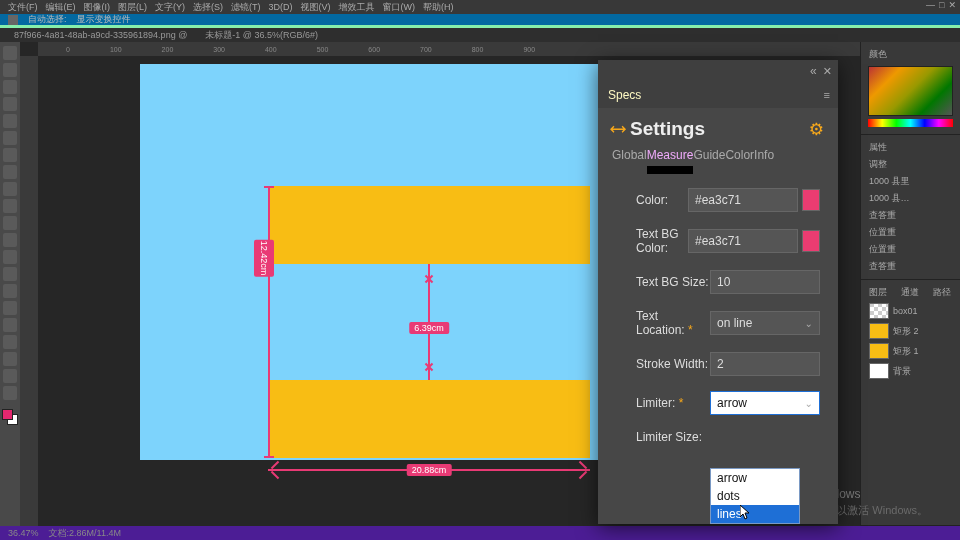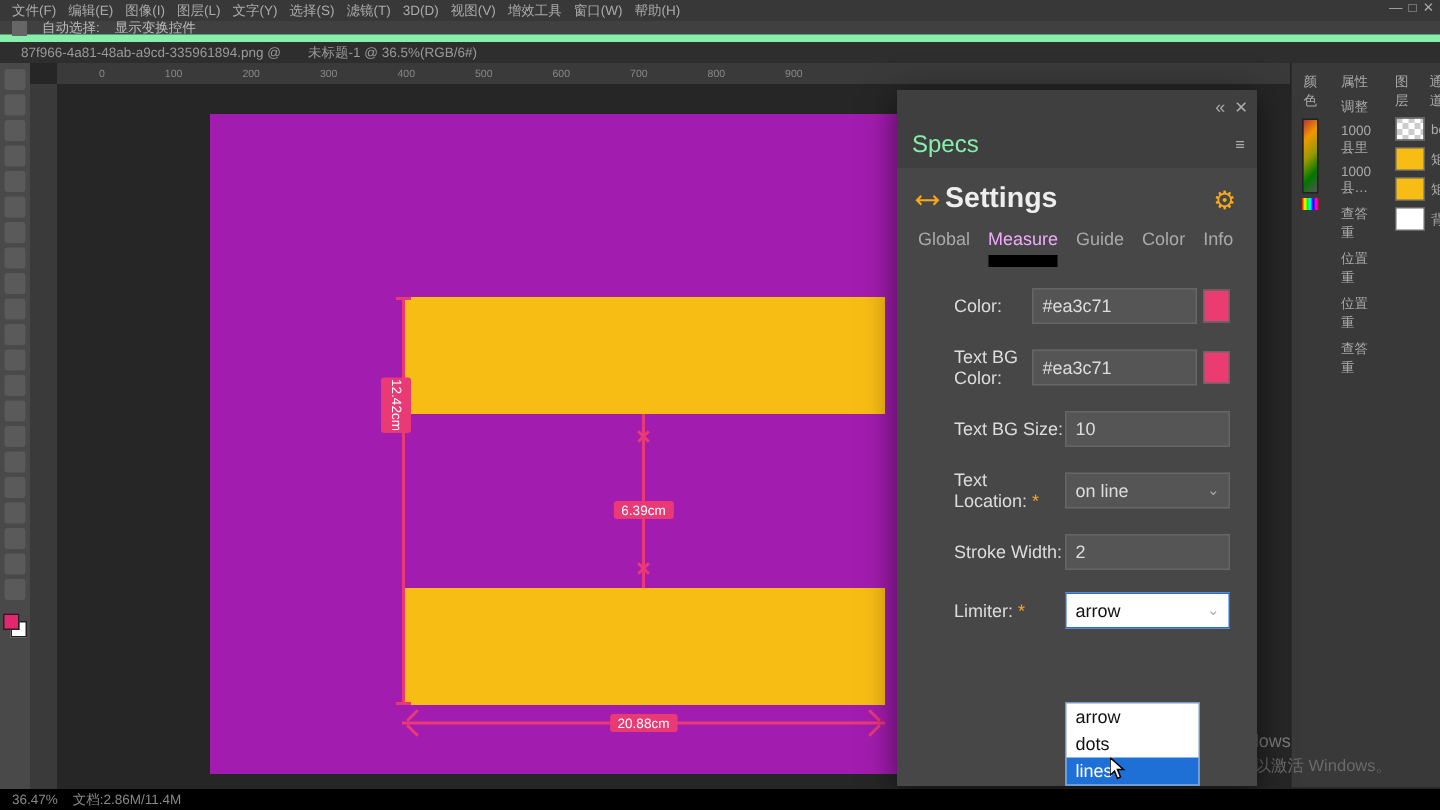--- a/index.html
+++ b/index.html
@@ -3,65 +3,65 @@
 <meta charset="utf-8">
 <style>
 * { margin: 0; padding: 0; box-sizing: border-box; font-family: "Segoe UI", Arial, sans-serif; }
 body { background: #2a2a2a; width: 960px; height: 540px; overflow: hidden; position: relative; font-size: 11px; color: #ccc; }
 
 .menubar { height: 14px; background: #383838; display: flex; align-items: center; gap: 8px; padding: 0 8px; font-size: 9px; color: #aaa; }
 .menubar span { cursor: default; }
 .win-controls { position: absolute; top: 0; right: 0; display: flex; gap: 4px; padding: 0 4px; }
 .win-controls span { font-size: 9px; color: #aaa; }
 
-.optbar { height: 14px; background: #404040; border-bottom: 5px solid #86efac; display: flex; align-items: center; padding: 0 8px; gap: 10px; font-size: 9px; color: #bbb; }
+.optbar { height: 14px; background: #0369a1; border-bottom: 3px solid #86efac; display: flex; align-items: center; padding: 0 8px; gap: 10px; font-size: 9px; color: #bbb; }
 .optbar .home { width: 10px; height: 10px; background: #666; }
 
 .tabbar { height: 14px; background: #2e2e2e; display: flex; align-items: center; font-size: 9px; color: #999; padding-left: 8px; gap: 6px; }
 .tabbar .tab { padding: 0 6px; }
 
 .workspace { position: absolute; top: 42px; left: 0; right: 0; bottom: 14px; display: flex; }
 
 .toolbar { width: 20px; background: #494949; display: flex; flex-direction: column; gap: 3px; padding: 4px 0; align-items: center; }
 .toolbar .tool { width: 14px; height: 14px; background: #5a5a5a; border-radius: 2px; }
 .toolbar .swatch-pair { margin-top: 6px; width: 16px; height: 16px; position: relative; }
 .toolbar .swatch-pair .f { position: absolute; top: 0; left: 0; width: 11px; height: 11px; background: #e3276e; border: 1px solid #222; }
 .toolbar .swatch-pair .b { position: absolute; bottom: 0; right: 0; width: 11px; height: 11px; background: #fff; border: 1px solid #222; }
 
 .canvas-wrap { flex: 1; background: #262626; position: relative; overflow: hidden; }
 .ruler-h { position: absolute; top: 0; left: 18px; right: 0; height: 14px; background: #3a3a3a; font-size: 7px; color: #888; display: flex; align-items: center; gap: 40px; padding-left: 28px; }
 .ruler-v { position: absolute; top: 14px; left: 0; width: 18px; bottom: 0; background: #3a3a3a; }
-.canvas { position: absolute; top: 34px; left: 120px; width: 560px; height: 440px; background: #a21caf; }
+.canvas { position: absolute; top: 22px; left: 120px; width: 560px; height: 396px; background: #7dd3fc; }
 .canvas .rect { position: absolute; background: #f8bd14; }
 .spec-line { position: absolute; background: #e93a75; }
 .spec-badge { position: absolute; background: #e93a75; color: #fff; font-size: 9px; padding: 1px 5px; border-radius: 2px; transform: translate(-50%,-50%); }
 .spec-badge.v { writing-mode: vertical-rl; }
 
-.right-panels { width: 100px; background: #393939; display: flex; flex-direction: row; border-left: 1px solid #222; }
+.right-panels { width: 100px; background: #393939; display: flex; flex-direction: column; border-left: 1px solid #222; }
 .right-panels .section { border-bottom: 1px solid #222; padding: 4px; }
 .color-gradient { height: 50px; background: linear-gradient(135deg,#b33,#e90,#990,#070,#555); margin: 3px; border: 1px solid #222; }
 .hue-strip { height: 8px; background: linear-gradient(90deg,red,yellow,lime,cyan,blue,magenta,red); margin: 0 3px 3px; }
 .panel-tab { font-size: 9px; color: #aaa; padding: 2px 4px; }
 .layer-row { display: flex; align-items: center; gap: 4px; padding: 2px 4px; font-size: 9px; color: #aaa; }
 .layer-thumb { width: 20px; height: 16px; background: #fff; border: 1px solid #666; }
 .layer-thumb.y { background: #f8bd14; }
 .layer-thumb.checker { background: repeating-conic-gradient(#ccc 0% 25%,#fff 0% 50%) 0/8px 8px; }
 
-.statusbar { position: absolute; bottom: 0; left: 0; right: 0; height: 14px; background: #000000; font-size: 9px; color: #888; display: flex; align-items: center; padding: 0 8px; gap: 10px; }
+.statusbar { position: absolute; bottom: 0; left: 0; right: 0; height: 14px; background: #4c1d95; font-size: 9px; color: #888; display: flex; align-items: center; padding: 0 8px; gap: 10px; }
 
 .specs-panel { position: absolute; top: 60px; left: 598px; width: 240px; height: 464px; background: #474747; box-shadow: 0 4px 20px rgba(0,0,0,0.6); z-index: 50; color: #ccc; }
 .specs-header { height: 22px; background: #3f3f3f; display: flex; align-items: center; justify-content: flex-end; gap: 6px; padding: 0 6px; font-size: 11px; }
 .specs-header span { color: #aaa; cursor: default; }
 .specs-hdr-arrow { font-size: 12px; }
-.specs-tab { padding: 6px 10px; font-size: 16px; color: #86efac; }
+.specs-tab { padding: 6px 10px; font-size: 12px; color: #fef9c3; }
 .specs-settings { display: flex; align-items: center; justify-content: space-between; padding: 10px 14px 8px; }
 .specs-settings h2 { font-size: 19px; font-weight: 600; color: #eee; display: flex; align-items: center; gap: 6px; }
 .specs-settings .gear { color: #f7a81b; font-size: 17px; }
 .specs-settings .resize { color: #f7a81b; font-size: 15px; transform: rotate(45deg); display: inline-block; }
-.specs-tabs { display: flex; gap: 12px; padding: 0 14px 6px; font-size: 12px; color: #aaa; position: relative; }
+.specs-tabs { display: flex; padding: 0 14px 6px; font-size: 12px; color: #aaa; position: relative; }
 .specs-tabs .t { cursor: default; padding-bottom: 4px; }
 .specs-tabs .t.active { color: #f0abfc; border-bottom: 8px solid #000000; }
 .specs-body { padding: 8px 18px 8px 14px; display: flex; flex-direction: column; gap: 15px; overflow-y: auto; height: 330px; margin-left: 24px; }
 .specs-body::-webkit-scrollbar { width: 8px; }
 .specs-body::-webkit-scrollbar-thumb { background: #666; }
 .row { display: flex; align-items: center; justify-content: space-between; font-size: 12px; color: #ddd; }
 .row label { flex: 1; }
 .row .required::after { content: " *"; color: #f7a81b; }
 .input { width: 110px; height: 24px; background: #555; border: 1px solid #666; color: #ddd; padding: 0 6px; display: flex; align-items: center; font-size: 12px; }
 .input.sel { justify-content: space-between; }
@@ -290,20 +290,23 @@
         <label>Stroke Width:</label>
         <div class="input">2</div>
       </div>
     <div class="row">
         <label class="required">Limiter:</label>
         <div class="input sel" style="background:#fff;color:#111;border:1px solid #1e6fd6;">
           <span>arrow</span>
           <span class="chev">⌄</span>
         </div>
       </div>
+    <div class="row">
+        <label>Limiter Size:</label>
+      </div>
   </div>
 </div>
 
 <div class="dropdown-open" style="top:468px;left:710px;">
   <div class="opt">arrow</div>
   <div class="opt">dots</div>
   <div class="opt hl">lines</div>
 </div>
 
 <svg class="cursor-img" style="top:505px;left:740px;" viewBox="0 0 12 16">

